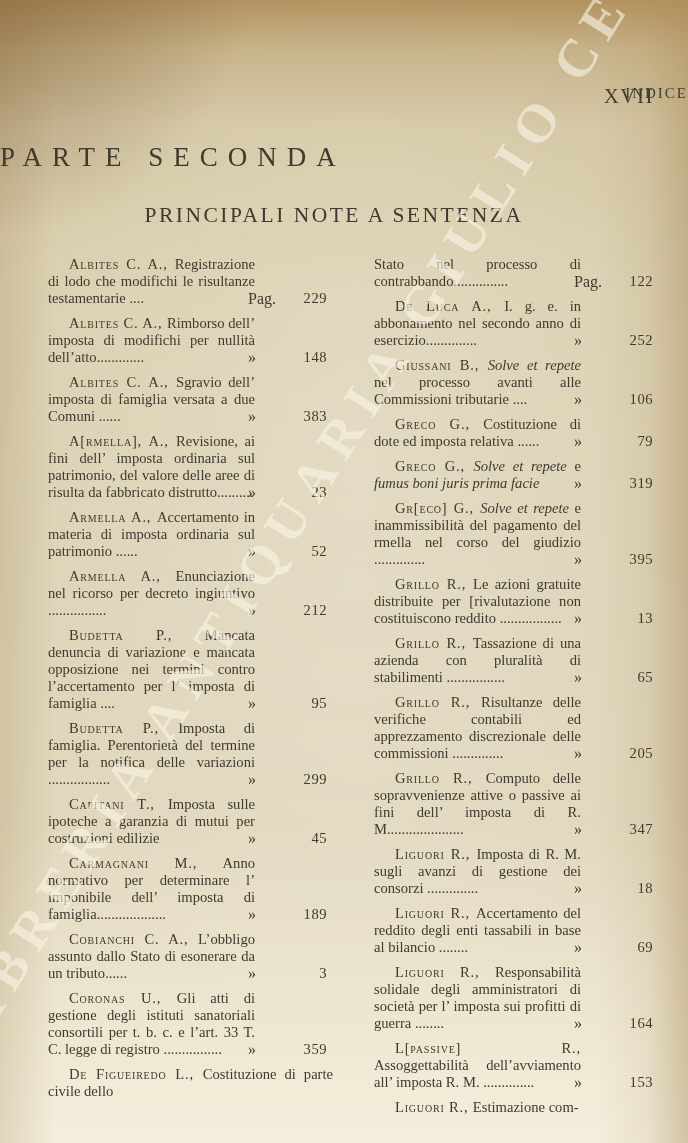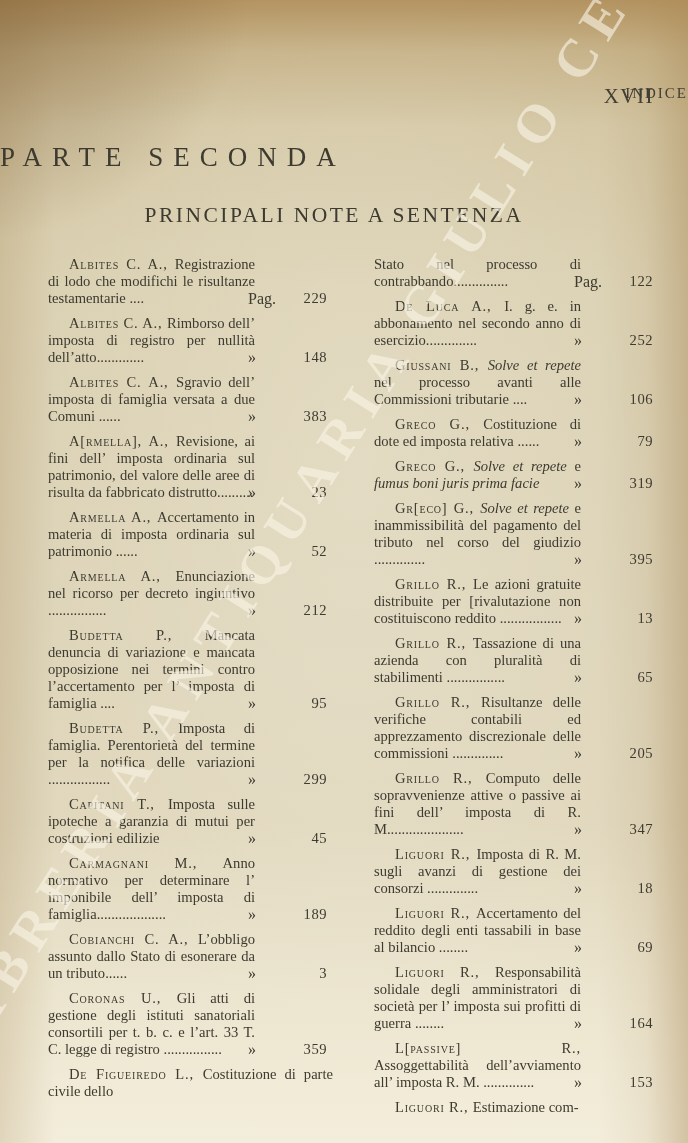--- a/index.html
+++ b/index.html
@@ -54,40 +54,40 @@
     <span>INDICE</span>
     <span class="folio">XVII</span>
   </div>
 
   <h1 class="part-title">PARTE SECONDA</h1>
   <h2 class="section-title">PRINCIPALI NOTE A SENTENZA</h2>
 
   <div class="columns">
     <div class="col" id="col-left">
         <p class="entry"><span class="sc">Albites C. A., </span><span>Registrazione di lodo che modifichi le risultanze testamentarie ....</span><span class="ref">Pag.</span><span class="pnum">229</span></p>
-        <p class="entry"><span class="sc">Albites C. A., </span><span>Rimborso dell’ imposta di registro per nullità dell’atto.............</span><span class="ref">»</span><span class="pnum">148</span></p>
+        <p class="entry"><span class="sc">Albites C. A., </span><span>Rimborso dell’ imposta di modifichi per nullità dell’atto.............</span><span class="ref">»</span><span class="pnum">148</span></p>
         <p class="entry"><span class="sc">Albites C. A., </span><span>Sgravio dell’ imposta di famiglia versata a due Comuni ......</span><span class="ref">»</span><span class="pnum">383</span></p>
         <p class="entry"><span class="sc">A[rmella], A., </span><span>Revisione, ai fini dell’ imposta ordinaria sul patrimonio, del valore delle aree di risulta da fabbricato distrutto..........</span><span class="ref">»</span><span class="pnum">23</span></p>
         <p class="entry"><span class="sc">Armella A., </span><span>Accertamento in materia di imposta ordinaria sul patrimonio ......</span><span class="ref">»</span><span class="pnum">52</span></p>
         <p class="entry"><span class="sc">Armella A., </span><span>Enunciazione nel ricorso per decreto ingiuntivo ................</span><span class="ref">»</span><span class="pnum">212</span></p>
         <p class="entry"><span class="sc">Budetta P., </span><span>Mancata denuncia di variazione e mancata opposizione nei termini contro l’accertamento per l’ imposta di famiglia ....</span><span class="ref">»</span><span class="pnum">95</span></p>
         <p class="entry"><span class="sc">Budetta P., </span><span>Imposta di famiglia. Perentorietà del termine per la notifica delle variazioni .................</span><span class="ref">»</span><span class="pnum">299</span></p>
         <p class="entry"><span class="sc">Capitani T., </span><span>Imposta sulle ipoteche a garanzia di mutui per costruzioni edilizie</span><span class="ref">»</span><span class="pnum">45</span></p>
         <p class="entry"><span class="sc">Carmagnani M., </span><span>Anno normativo per determinare l’ imponibile dell’ imposta di famiglia...................</span><span class="ref">»</span><span class="pnum">189</span></p>
         <p class="entry"><span class="sc">Cobianchi C. A., </span><span>L’obbligo assunto dallo Stato di esonerare da un tributo......</span><span class="ref">»</span><span class="pnum">3</span></p>
         <p class="entry"><span class="sc">Coronas U., </span><span>Gli atti di gestione degli istituti sanatoriali consortili per t. b. c. e l’art. 33 T. C. legge di registro ................</span><span class="ref">»</span><span class="pnum">359</span></p>
         <p class="entry noref"><span class="sc">De Figueiredo L., </span><span>Costituzione di parte civile dello</span></p>
       </div>
     <div class="col" id="col-right">
         <p class="entry cont"><span>Stato nel processo di contrabbando...............</span><span class="ref">Pag.</span><span class="pnum">122</span></p>
         <p class="entry"><span class="sc">De Luca A., </span><span>I. g. e. in abbonamento nel secondo anno di esercizio..............</span><span class="ref">»</span><span class="pnum">252</span></p>
         <p class="entry"><span class="sc">Giussani B., </span><span class="it">Solve et repete</span><span> nel processo avanti alle Commissioni tributarie ....</span><span class="ref">»</span><span class="pnum">106</span></p>
         <p class="entry"><span class="sc">Greco G., </span><span>Costituzione di dote ed imposta relativa ......</span><span class="ref">»</span><span class="pnum">79</span></p>
         <p class="entry"><span class="sc">Greco G., </span><span class="it">Solve et repete</span><span> e </span><span class="it">fumus boni juris prima facie</span><span class="ref">»</span><span class="pnum">319</span></p>
-        <p class="entry"><span class="sc">Gr[eco] G., </span><span class="it">Solve et repete</span><span> e inammissibilità del pagamento del tributo nel corso del giudizio ..............</span><span class="ref">»</span><span class="pnum">395</span></p>
+        <p class="entry"><span class="sc">Gr[eco] G., </span><span class="it">Solve et repete</span><span> e inammissibilità del pagamento del rmella nel corso del giudizio ..............</span><span class="ref">»</span><span class="pnum">395</span></p>
         <p class="entry"><span class="sc">Grillo R., </span><span>Le azioni gratuite distribuite per [rivalutazione non costituiscono reddito .................</span><span class="ref">»</span><span class="pnum">13</span></p>
         <p class="entry"><span class="sc">Grillo R., </span><span>Tassazione di una azienda con pluralità di stabilimenti ................</span><span class="ref">»</span><span class="pnum">65</span></p>
         <p class="entry"><span class="sc">Grillo R., </span><span>Risultanze delle verifiche contabili ed apprezzamento discrezionale delle commissioni ..............</span><span class="ref">»</span><span class="pnum">205</span></p>
         <p class="entry"><span class="sc">Grillo R., </span><span>Computo delle sopravvenienze attive o passive ai fini dell’ imposta di R. M.....................</span><span class="ref">»</span><span class="pnum">347</span></p>
         <p class="entry"><span class="sc">Liguori R., </span><span>Imposta di R. M. sugli avanzi di gestione dei consorzi ..............</span><span class="ref">»</span><span class="pnum">18</span></p>
         <p class="entry"><span class="sc">Liguori R., </span><span>Accertamento del reddito degli enti tassabili in base al bilancio ........</span><span class="ref">»</span><span class="pnum">69</span></p>
         <p class="entry"><span class="sc">Liguori R., </span><span>Responsabilità solidale degli amministratori di società per l’ imposta sui profitti di guerra ........</span><span class="ref">»</span><span class="pnum">164</span></p>
         <p class="entry"><span class="sc">L[passive] R., </span><span>Assoggettabilità dell’avviamento all’ imposta R. M. ..............</span><span class="ref">»</span><span class="pnum">153</span></p>
         <p class="entry noref"><span class="sc">Liguori R., </span><span>Estimazione com-</span></p>
       </div>

